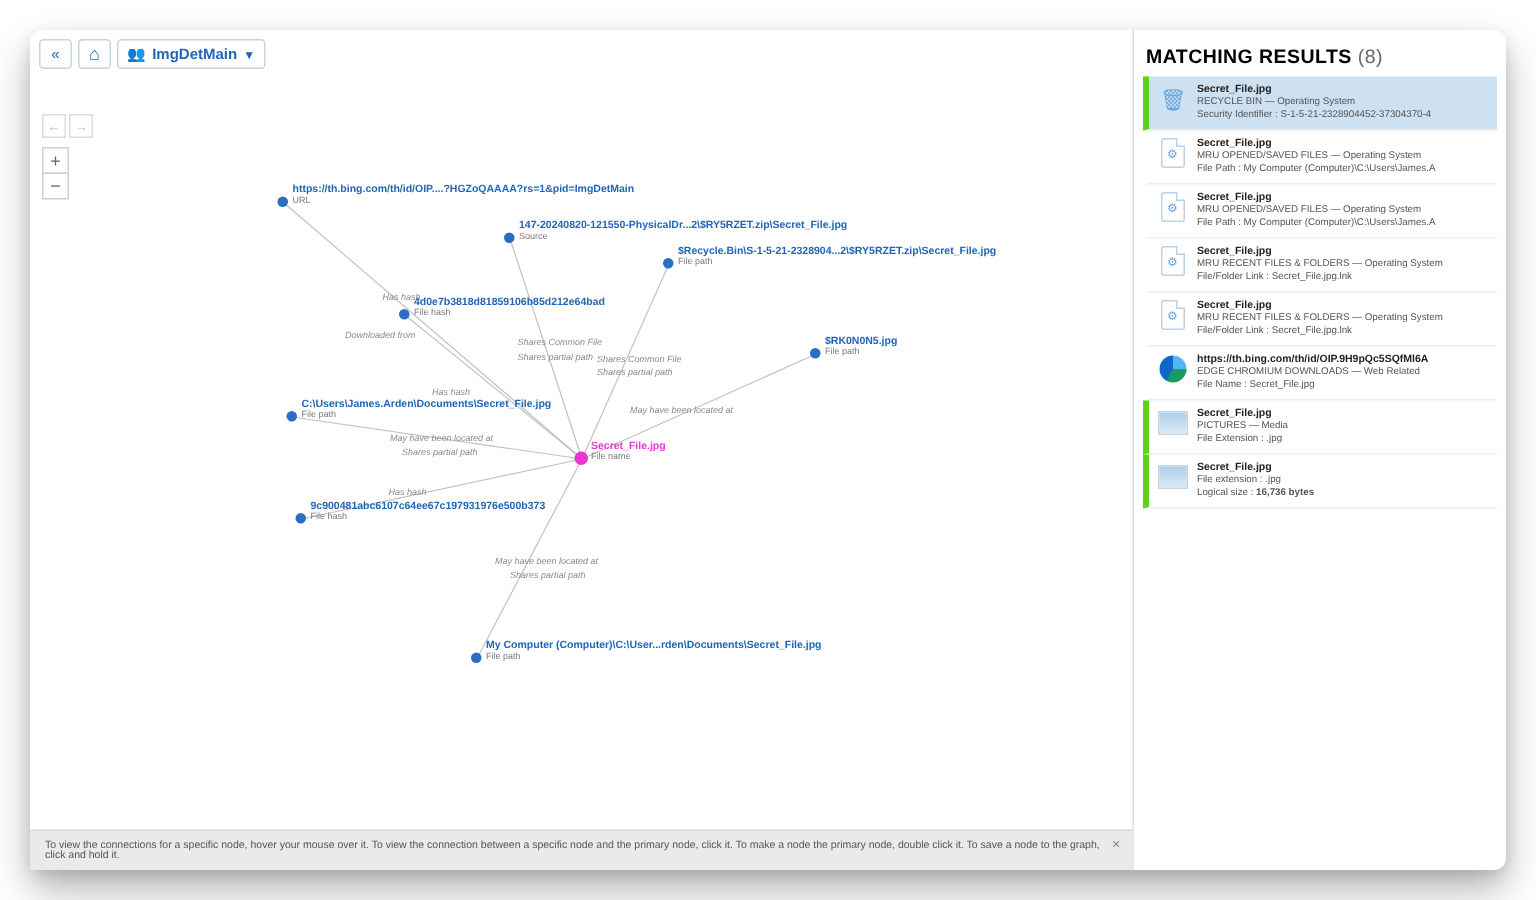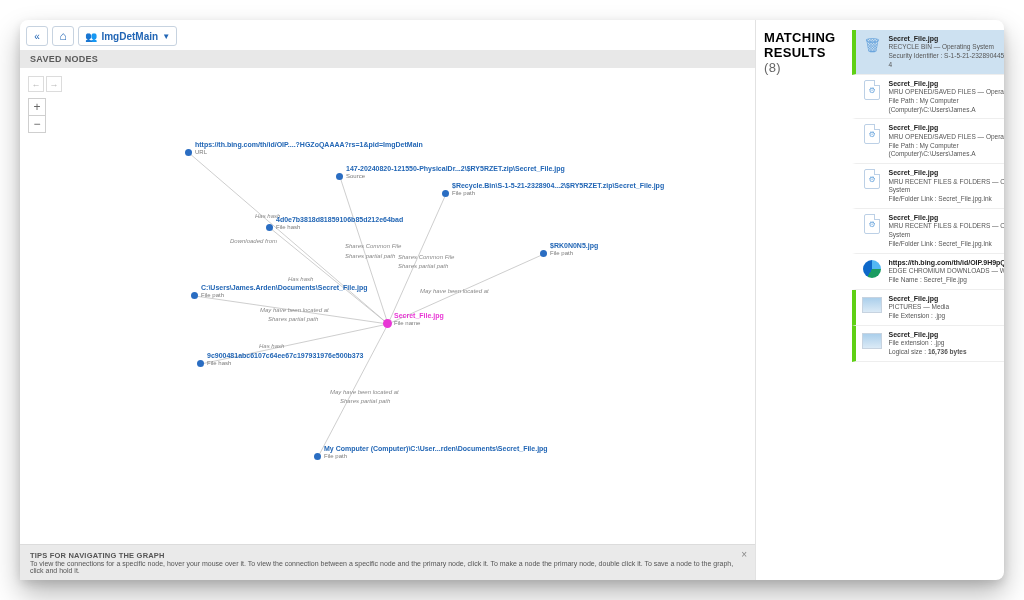--- a/index.html
+++ b/index.html
@@ -1,19 +1,19 @@
 <!DOCTYPE html>
 <html><head>
 <meta charset="utf-8">
 <style>
 * { margin: 0; padding: 0; box-sizing: border-box; font-family: "Segoe UI", Arial, sans-serif; }
 body { background: #fff; width: 1024px; height: 600px; overflow: hidden; }
 .frame { position: absolute; left: 20px; top: 20px; width: 984px; height: 560px; background: #fff; border-radius: 8px; box-shadow: 0 14px 28px rgba(0,0,0,.28), 0 4px 10px rgba(0,0,0,.12); display: flex; }
 .left-pane { flex: 1; display: flex; flex-direction: column; position: relative; border-right: 1px solid #e2e2e2; }
-.right-pane { width: 248px; display: flex; flex-direction: row; padding: 10px 6px 6px 6px; overflow: hidden; gap: 15px; }
+.right-pane { width: 248px; display: flex; flex-direction: column; padding: 10px 6px 6px 6px; overflow: hidden; }
 
 .toolbar { display: flex; gap: 4px; padding: 6px 6px 4px 6px; align-items: center; }
 .tb-btn { height: 20px; min-width: 22px; border: 1px solid #c7d3e0; background: #fff; border-radius: 3px; display: flex; align-items: center; justify-content: center; color: #2266b5; font-size: 10px; cursor: pointer; }
 .tb-btn.drop { padding: 0 6px; gap: 4px; font-weight: 600; }
 .tb-btn.drop .chev { font-size: 8px; }
 
 .saved-bar { background: #e8e8e8; padding: 4px 10px; font-size: 9px; font-weight: 700; letter-spacing: .3px; color: #5a5a5a; }
 
 .nav-arrows { position: absolute; left: 8px; top: 56px; display: flex; gap: 2px; }
 .nav-arrows .ar { width: 16px; height: 16px; border: 1px solid #dcdcdc; display:flex;align-items:center;justify-content:center; font-size:9px; color:#b8b8b8; background:#fff; }
@@ -61,21 +61,20 @@
     <div class="toolbar">
       <div class="tb-btn">«</div>
       <div class="tb-btn" style="color:#2266b5;font-size:12px;">⌂</div>
       <div class="tb-btn drop">
         <span style="font-size:10px;">👥</span>
         <span>ImgDetMain</span>
         <span class="chev">▼</span>
       </div>
     </div>
 
-    <div class="saved-bar">SAVED NODES</div>
 
     <div class="nav-arrows">
       <div class="ar">←</div>
       <div class="ar">→</div>
     </div>
     <div class="zoom-ctrl">
       <div class="zb">+</div>
       <div class="zb">−</div>
     </div>
 
@@ -163,21 +162,20 @@
           <div class="dot center"></div>
           <div class="nl center-lbl">
             <div class="t">Secret_File.jpg</div>
             <div class="s">File name</div>
           </div>
         </div>
       </div>
 
     <div class="tips">
       <span class="close">×</span>
-      <div class="ttl">TIPS FOR NAVIGATING THE GRAPH</div>
       <div>To view the connections for a specific node, hover your mouse over it. To view the connection between a specific node and the primary node, click it. To make a node the primary node, double click it. To save a node to the graph, click and hold it.</div>
     </div>
 
   </div>
 
   <div class="right-pane">
     <div class="results-header">
       <span>MATCHING RESULTS</span>
       <span class="count">(8)</span>
     </div>

